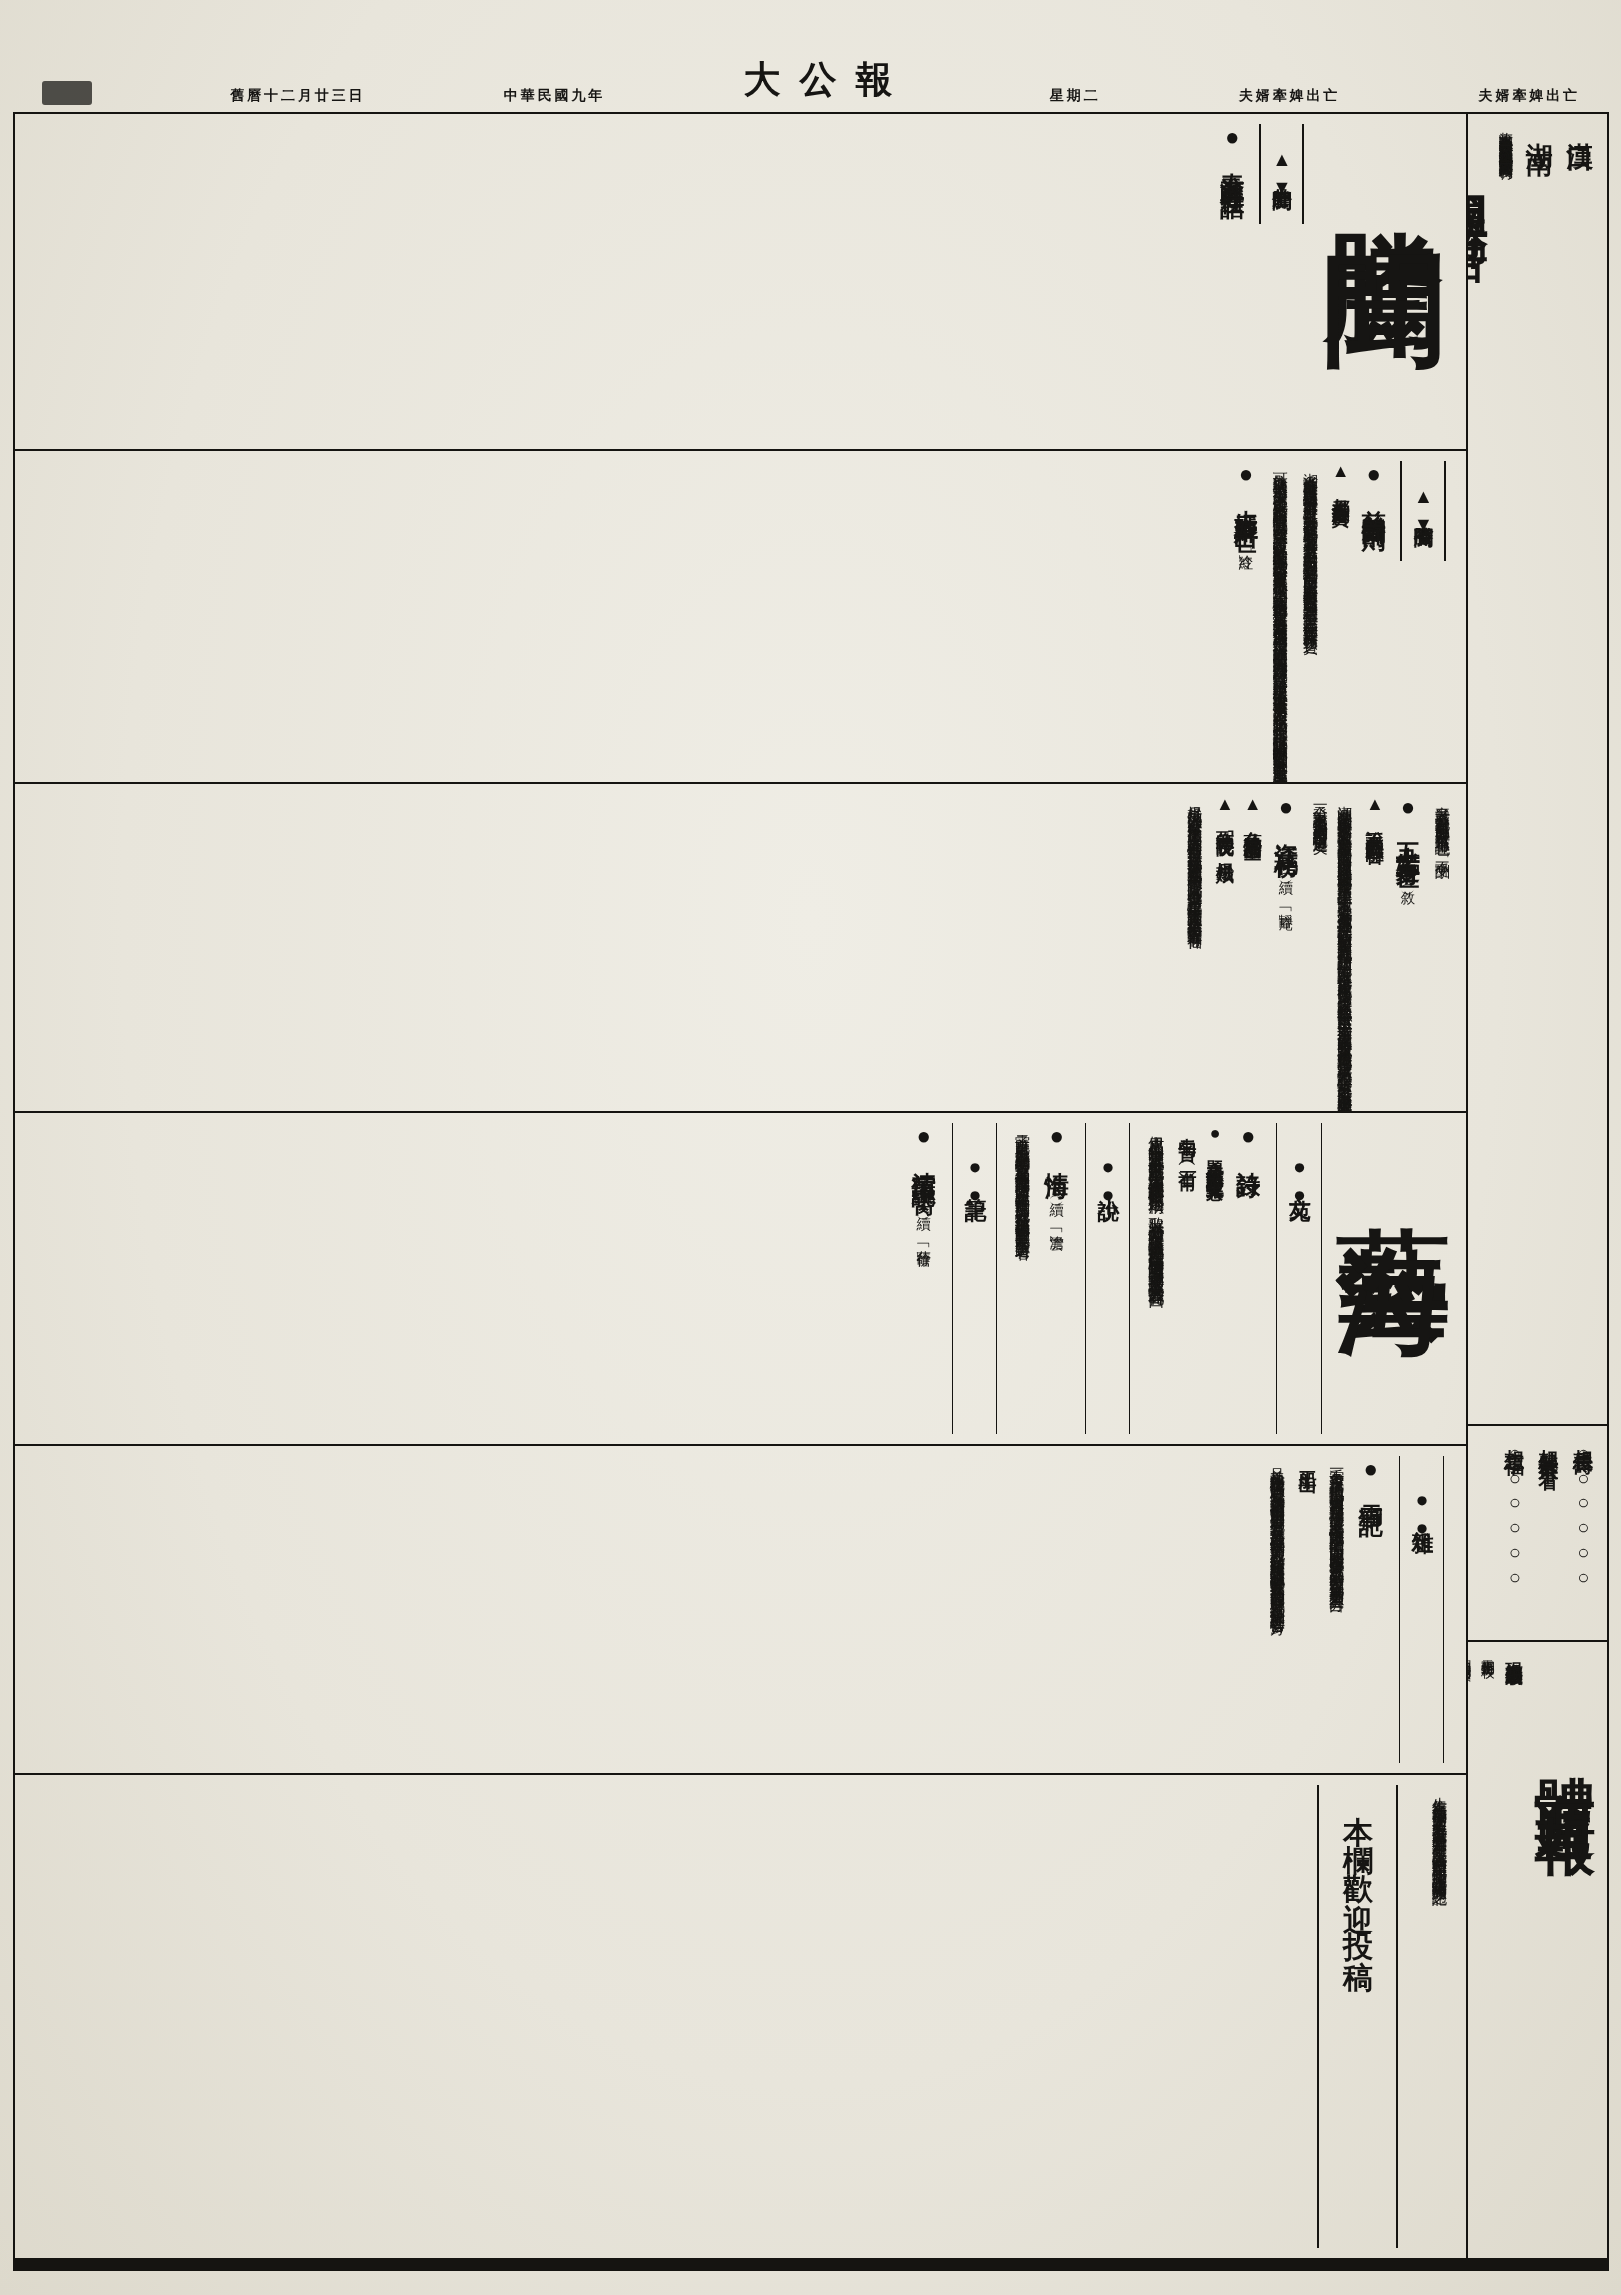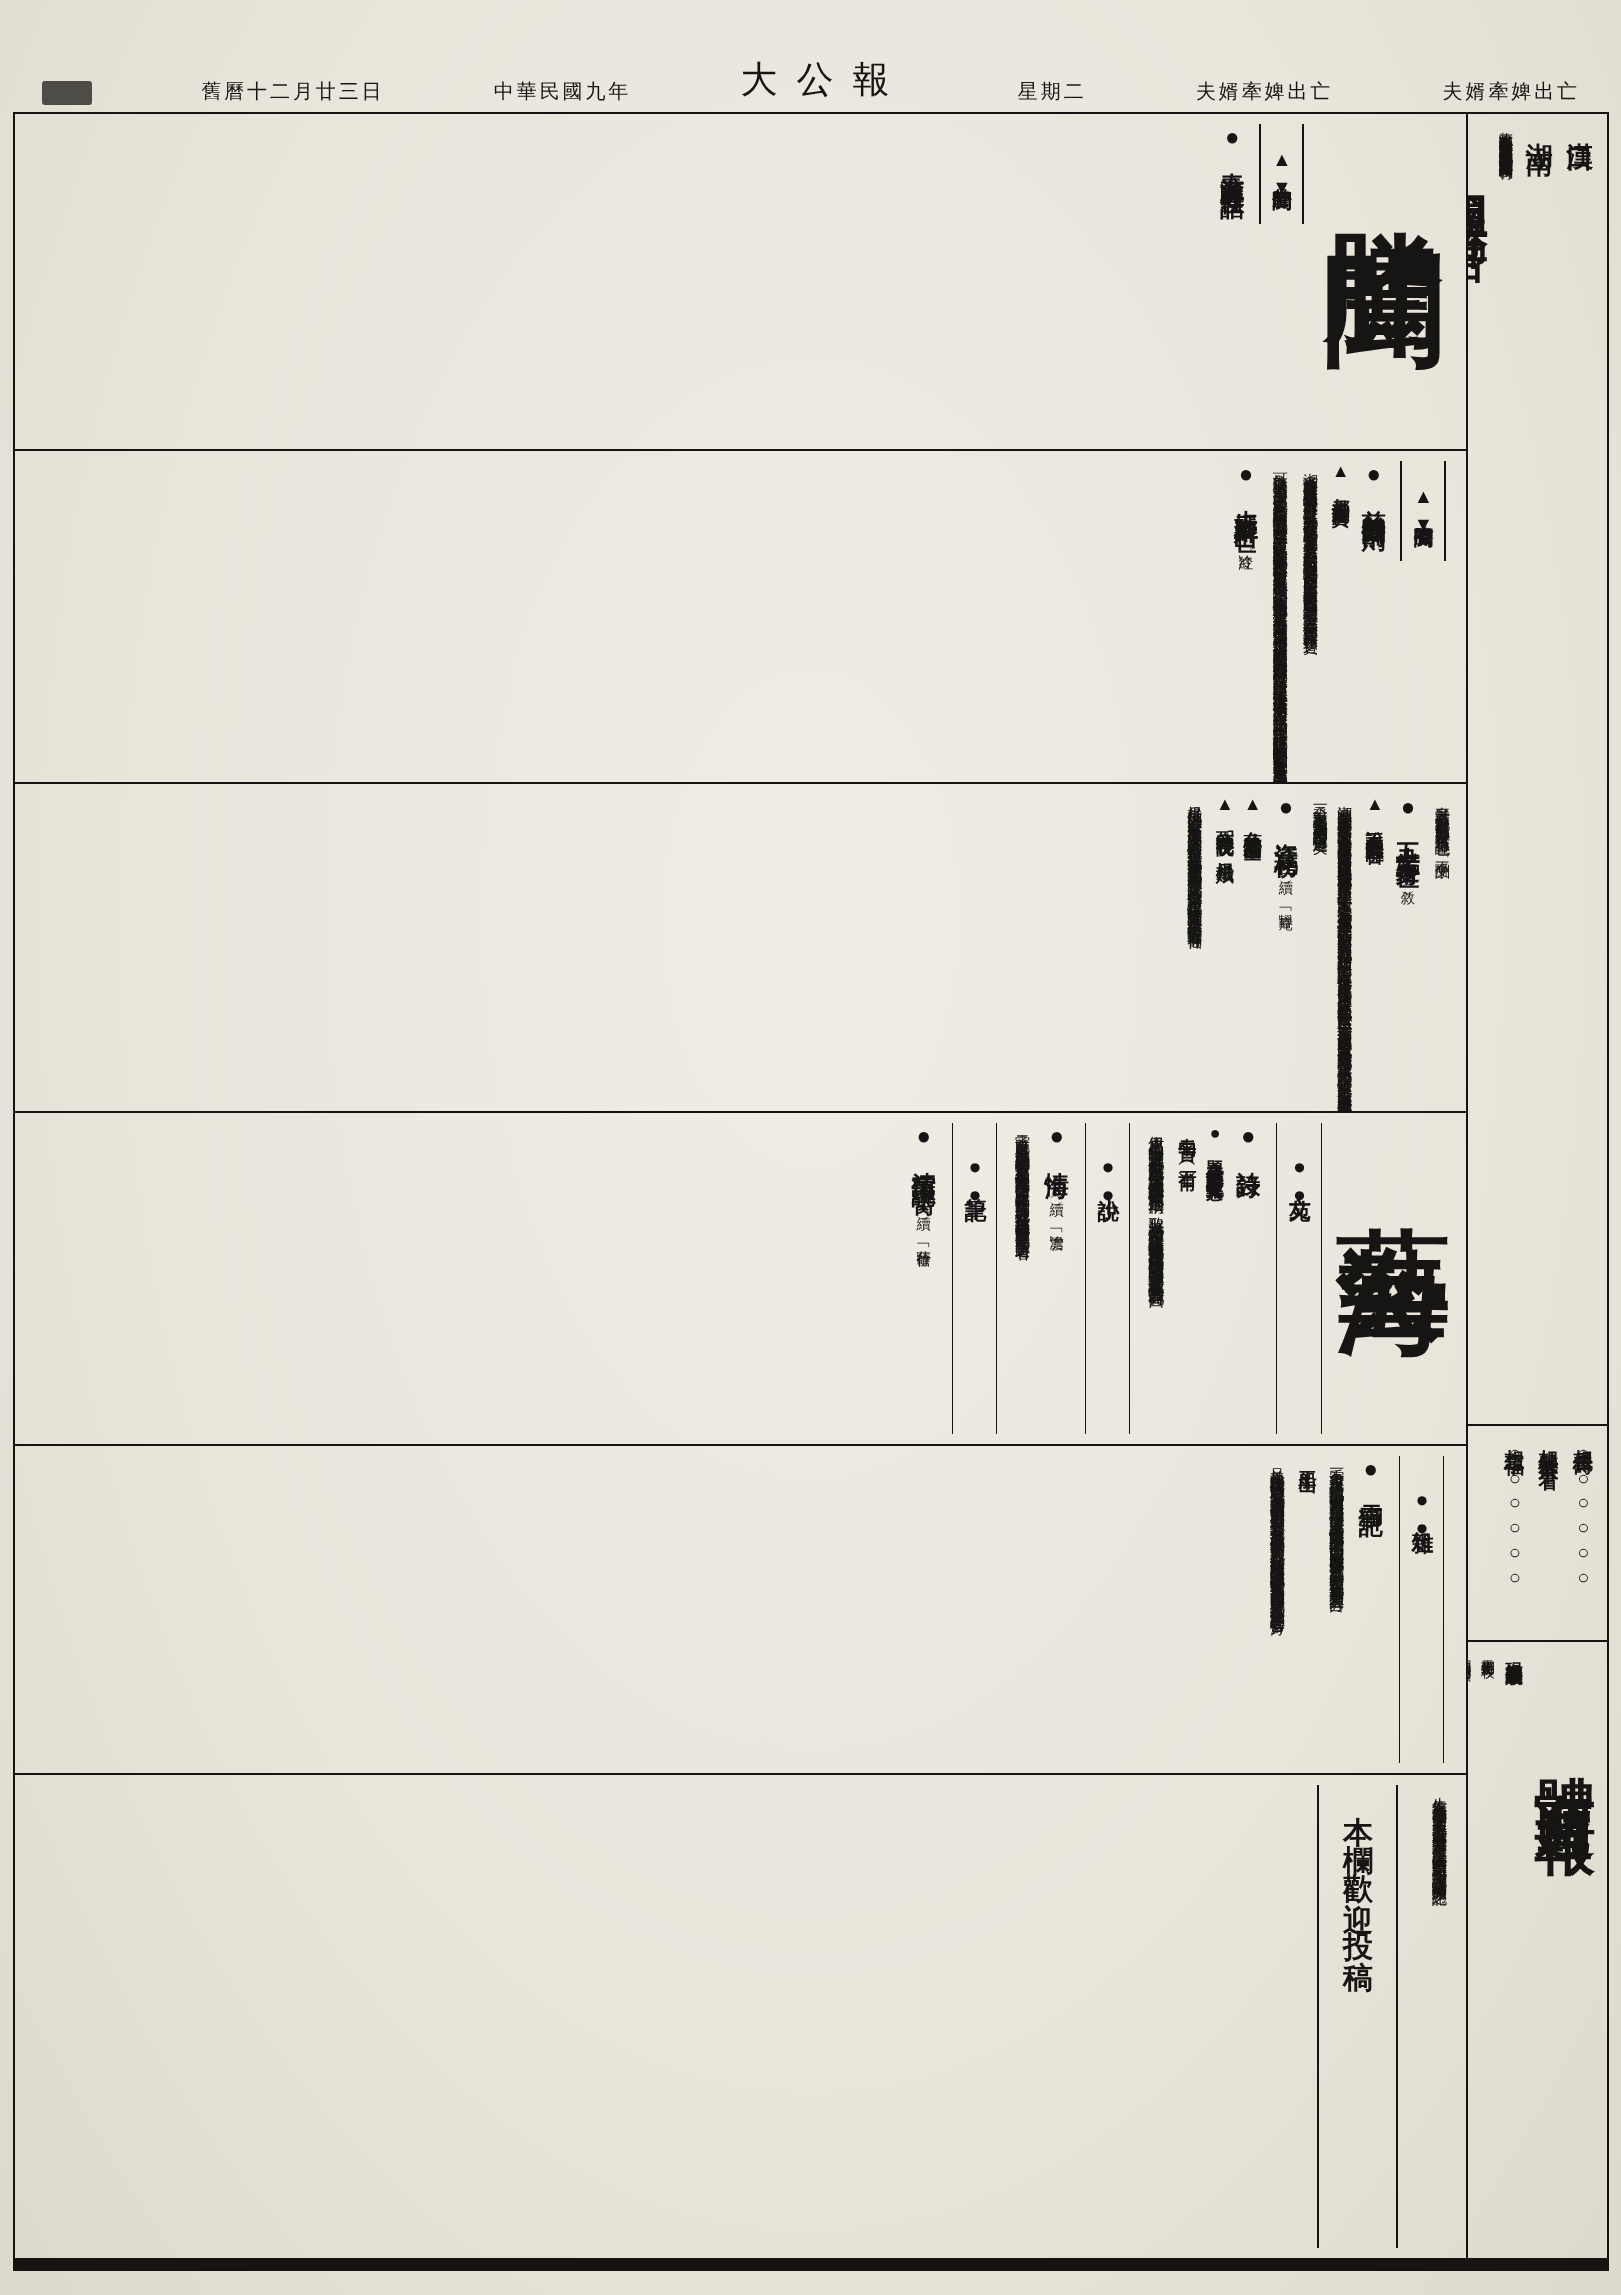--- a/index.html
+++ b/index.html
@@ -20,23 +20,23 @@
   
   .masthead-row{
     height:95px;
     display:flex;
     flex-direction:row-reverse;
     align-items:flex-end;
     justify-content:space-between;
     padding:0 29px 7.2px 29px;
   }
   .masthead-row .h-item{
-    font-size:20px;font-weight:normal;letter-spacing:2.9px;white-space:nowrap;
-  }
-  .masthead-row .h-paper{font-size:37px;letter-spacing:19px;font-weight:normal;}
+    font-size:14px;font-weight:bold;letter-spacing:2.9px;white-space:nowrap;
+  }
+  .masthead-row .h-paper{font-size:37px;letter-spacing:19px;font-weight:bold;}
   .h-smudge{width:50px;height:24.5px;background:#1c1b18;opacity:.75;border-radius:2.9px;filter:blur(0.7px);}
   
   .frame{
     display:flex;flex-direction:row;
     height:2144px;
     border:2.9px solid #151411;
     border-bottom:13px solid #151411;
     background:transparent;
   }
   .main-col{flex:1;display:flex;flex-direction:column;min-width:0;}

